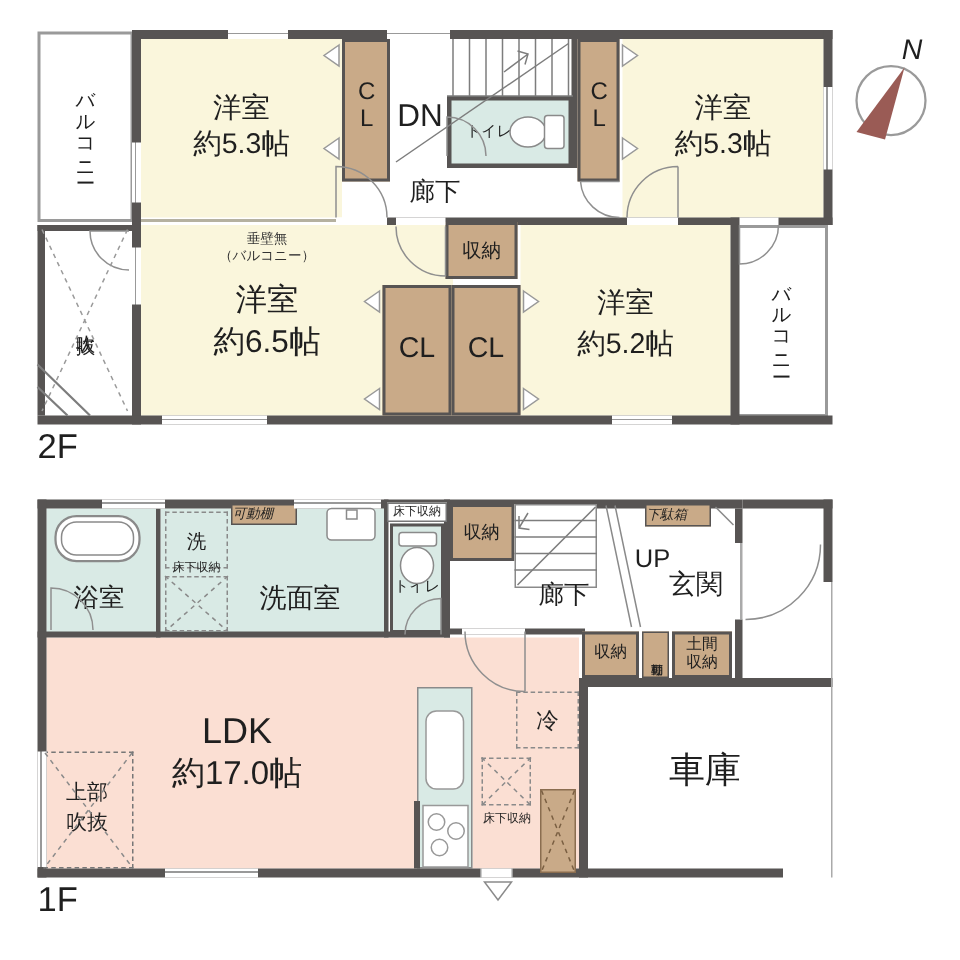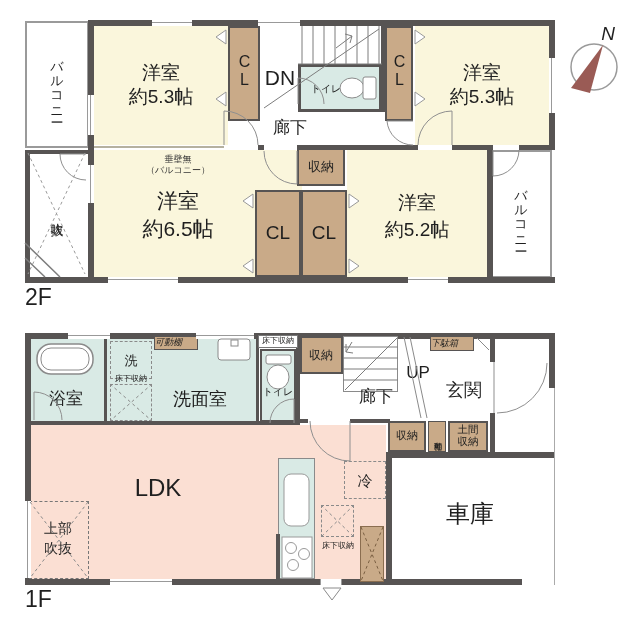--- a/index.html
+++ b/index.html
@@ -139,28 +139,29 @@
   <div class="win-v" style="left:25px;top:501px;height:77px;"></div>
   <div class="win-h" style="left:110px;top:579px;width:62px;"></div>
   <div class="room whitebox" style="left:320px;top:579px;width:22px;height:6px;border-left:1px solid #999;border-right:1px solid #999;box-sizing:border-box;"></div>
 
   <div class="lbl" style="left:66px;top:399px;font-size:17px;">浴室</div>
   <div class="lbl" style="left:131px;top:361px;font-size:13px;">洗</div>
   <div class="lbl" style="left:131px;top:379px;font-size:8px;">床下収納</div>
   <div class="lbl" style="left:200px;top:399px;font-size:18px;">洗面室</div>
   <div class="lbl" style="left:278px;top:392px;font-size:10px;">トイレ</div>
   <div class="lbl" style="left:321px;top:355px;font-size:12px;">収納</div>
-  <div class="lbl" style="left:418px;top:373px;font-size:17px;">UP</div>
+  <div class="lbl" style="left:435px;top:373px;font-size:17px;">UP</div>
   <div class="lbl" style="left:376px;top:397px;font-size:17px;">廊下</div>
   <div class="lbl" style="left:464px;top:390px;font-size:18px;">玄関</div>
   <div class="lbl" style="left:407px;top:436px;font-size:11px;">収納</div>
   <div class="vlbl" style="left:437px;top:436px;font-size:8px;letter-spacing:0;">可動棚</div>
   <div class="lbl" style="left:468px;top:430px;font-size:10.5px;">土間</div>
   <div class="lbl" style="left:468px;top:442px;font-size:10.5px;">収納</div>
   <div class="lbl" style="left:158px;top:488px;font-size:24px;">LDK</div>
+  <div class="lbl" style="left:158px;top:515px;font-size:22px;">約17.0帖</div>
   <div class="lbl" style="left:58px;top:528px;font-size:14px;">上部</div>
   <div class="lbl" style="left:58px;top:548px;font-size:14px;">吹抜</div>
   <div class="lbl" style="left:365px;top:481px;font-size:15px;">冷</div>
   <div class="lbl" style="left:338px;top:546px;font-size:8px;">床下収納</div>
   <div class="lbl" style="left:470px;top:514px;font-size:24px;">車庫</div>
   <div class="lbl corner" style="left:25px;top:587px;font-size:23px;transform:none;">1F</div>
 
   <svg width="640" height="640" viewBox="0 0 640 640">
 
     <g stroke="#7d7d7d" stroke-width="1" fill="none">

